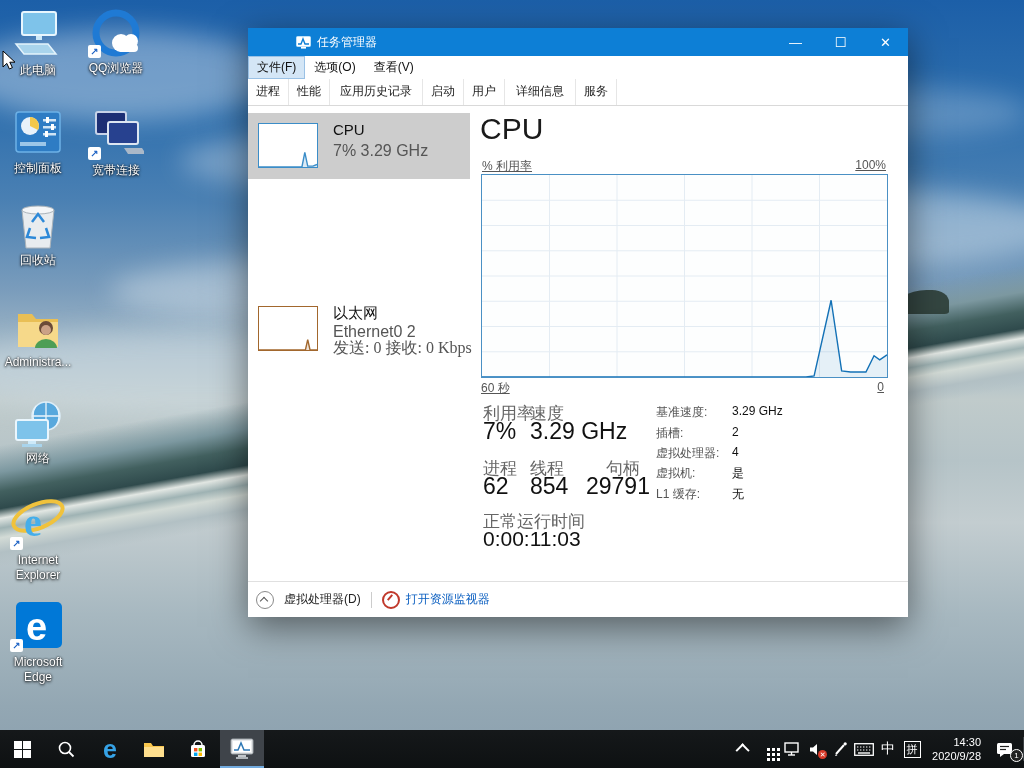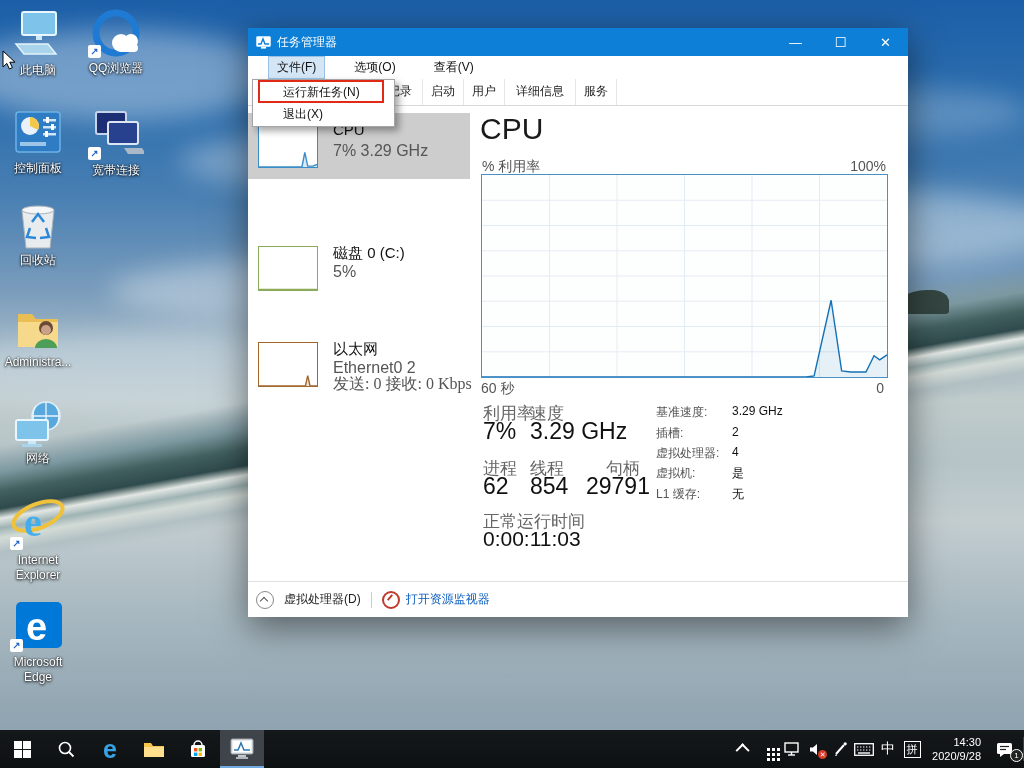--- a/index.html
+++ b/index.html
@@ -20,47 +20,47 @@
   .dicon{position:absolute;width:80px;text-align:center;cursor:default;}
   .dicon .art{position:relative;width:56px;height:50px;margin:0 auto;}
   .dicon .lbl{margin-top:3px;font-size:12px;line-height:15px;color:#fff;
     text-shadow:0 1px 3px rgba(0,0,0,.95),0 0 2px rgba(0,0,0,.8);}
   .sc{position:absolute;left:0;bottom:0;width:13px;height:13px;background:#fff;
     border-radius:2px;font-size:10px;line-height:13px;color:#1b61c4;font-weight:bold;}
   
   .tm-window{position:absolute;left:248px;top:28px;width:660px;height:589px;
     background:#fff;box-shadow:0 10px 34px rgba(0,0,0,.5);}
   .titlebar{position:absolute;left:0;top:0;right:0;height:28px;background:#0d7fd6;
-    display:flex;align-items:center;color:#fff;font-size:12px;}
+    display:flex;align-items:center;color:#fff;font-size:12px;padding-left:40px;}
   .titlebar .t-icon{margin:0 6px 0 8px;width:15px;height:13px;}
   .cap-btns{margin-left:auto;display:flex;height:100%;}
   .cap{width:45px;height:100%;display:flex;align-items:center;justify-content:center;color:#fff;font-size:13px;}
   .menubar{position:absolute;left:0;top:28px;right:0;height:23px;background:#fff;
     display:flex;align-items:stretch;font-size:12px;color:#111;}
-  .menu-item{padding:10px 9px;display:flex;align-items:center;margin-left:20px;}
+  .menu-item{padding:10px 9px;display:flex;align-items:center;}
   .menu-item.open{background:#d4e6f6;outline:1px solid #9ac1e5;outline-offset:-1px;}
   .tabbar{position:absolute;left:0;top:51px;right:0;height:26px;border-bottom:1px solid #d9d9d9;
     display:flex;font-size:12px;color:#222;}
   .tab{line-height:25px;text-align:center;border-right:1px solid #e6e6e6;white-space:nowrap;overflow:hidden;}
   
   .file-menu{position:absolute;left:4px;top:51px;width:141px;background:#fff;
     border:1px solid #a5a5a5;box-shadow:4px 4px 7px rgba(0,0,0,.35);z-index:30;font-size:12px;color:#111;padding:1px 0;}
   .fm-item{height:22px;line-height:22px;padding-left:30px;}
   .red-box{position:absolute;left:5px;top:0px;width:122px;height:19px;
     border:2px solid #e02a16;z-index:31;pointer-events:none;}
   
   .side-row{position:absolute;left:0;width:222px;}
   .side-row.sel{background:#cdcdcd;}
   .mini{position:absolute;left:10px;top:6px;width:58px;height:43px;background:#fff;}
   .side-t{position:absolute;left:85px;top:4px;font-size:15px;color:#111;}
   .side-s{position:absolute;left:85px;top:24px;font-size:16px;color:#555;line-height:16px;white-space:nowrap;}
   
   .perf-head{position:absolute;left:232px;top:84px;font-size:30px;font-weight:400;color:#1a1a1a;}
   .cpu-name{position:absolute;right:22px;top:97px;font-size:15px;color:#1a1a1a;}
-  .ax{position:absolute;font-size:14px;color:#555;}
+  .ax{position:absolute;font-size:12px;color:#555;text-decoration:underline;}
   .chart-box{position:absolute;left:233px;top:146px;width:405px;height:202px;
     border:1px solid #4a90c4;background:#fdfefe;}
   .stat-lab{position:absolute;font-size:17px;color:#666;}
   .stat-val{position:absolute;font-size:23px;color:#111;}
   .up-val{position:absolute;font-size:21px;color:#111;}
   .info-lab{position:absolute;font-size:12px;color:#555;}
   .info-val{position:absolute;font-size:12px;color:#111;}
   
   .tm-footer{position:absolute;left:0;right:0;bottom:0;height:35px;border-top:1px solid #e0e0e0;
     display:flex;align-items:center;font-size:12px;color:#222;}
@@ -246,42 +246,30 @@
     <div class="tabbar">
       <span class="tab" style="width:40px">进程</span>
       <span class="tab" style="width:40px">性能</span>
       <span class="tab" style="width:92px">应用历史记录</span>
       <span class="tab" style="width:40px">启动</span>
       <span class="tab" style="width:40px">用户</span>
       <span class="tab" style="width:70px">详细信息</span>
       <span class="tab" style="width:40px">服务</span>
     </div>
 
-    <div class="file-menu">
-      <div class="fm-item">运行新任务(N)</div>
-      <div class="fm-item">退出(X)</div>
-      <div class="red-box"></div>
-    </div>
 
     <div class="side-row sel" style="top:85px;height:66px;">
       <div class="mini" style="top:10px;border:1px solid #3b8dc8;"><svg id="spark-cpu" width="58" height="43" viewBox="0 0 58 43">
             <polygon points="0,43 0,43 42.92,43 45.82,28.38 48.72,42.14 53.940000000000005,42.14 58,40.42 58,43" fill="rgba(59,141,200,.18)"></polygon>
             <polyline points="0,43 42.92,43 45.82,28.38 48.72,42.14 53.940000000000005,42.14 58,40.42" fill="none" stroke="#3b8dc8" stroke-width="1.4"></polyline>
           </svg></div>
       <div class="side-t" style="top:8px;">CPU</div>
       <div class="side-s" style="top:30px;">7% 3.29 GHz</div>
     </div>
-    <div class="side-row" style="top:212px;height:60px;">
-      <div class="mini" style="border:1px solid #8bab58;"><svg id="spark-disk" width="58" height="43" viewBox="0 0 58 43">
-            <polyline points="0,42.355 58,42.355" fill="none" stroke="#8bab58" stroke-width="1.4"></polyline>
-          </svg></div>
-      <div class="side-t">磁盘 0 (C:)</div>
-      <div class="side-s">5%</div>
-    </div>
-    <div class="side-row" style="top:272px;height:64px;margin-top:36px;">
+    <div class="side-row" style="top:272px;height:64px;">
       <div class="mini" style="border:1px solid #a2672d;"><svg id="spark-eth" width="58" height="43" viewBox="0 0 58 43">
             <polygon points="0,43 0,43 46.400000000000006,43 48.72,32.68 51.04,43 58,43 58,43" fill="rgba(162,103,45,.18)"></polygon>
             <polyline points="0,43 46.400000000000006,43 48.72,32.68 51.04,43 58,43" fill="none" stroke="#a2672d" stroke-width="1.4"></polyline>
           </svg></div>
       <div class="side-t">以太网</div>
       <div class="side-s">Ethernet0 2</div>
       <div class="side-s" style="top:40px;font-family:Liberation Serif, serif;">发送: 0 接收: 0 Kbps</div>
     </div>
 
     <div class="perf-head">CPU</div>

